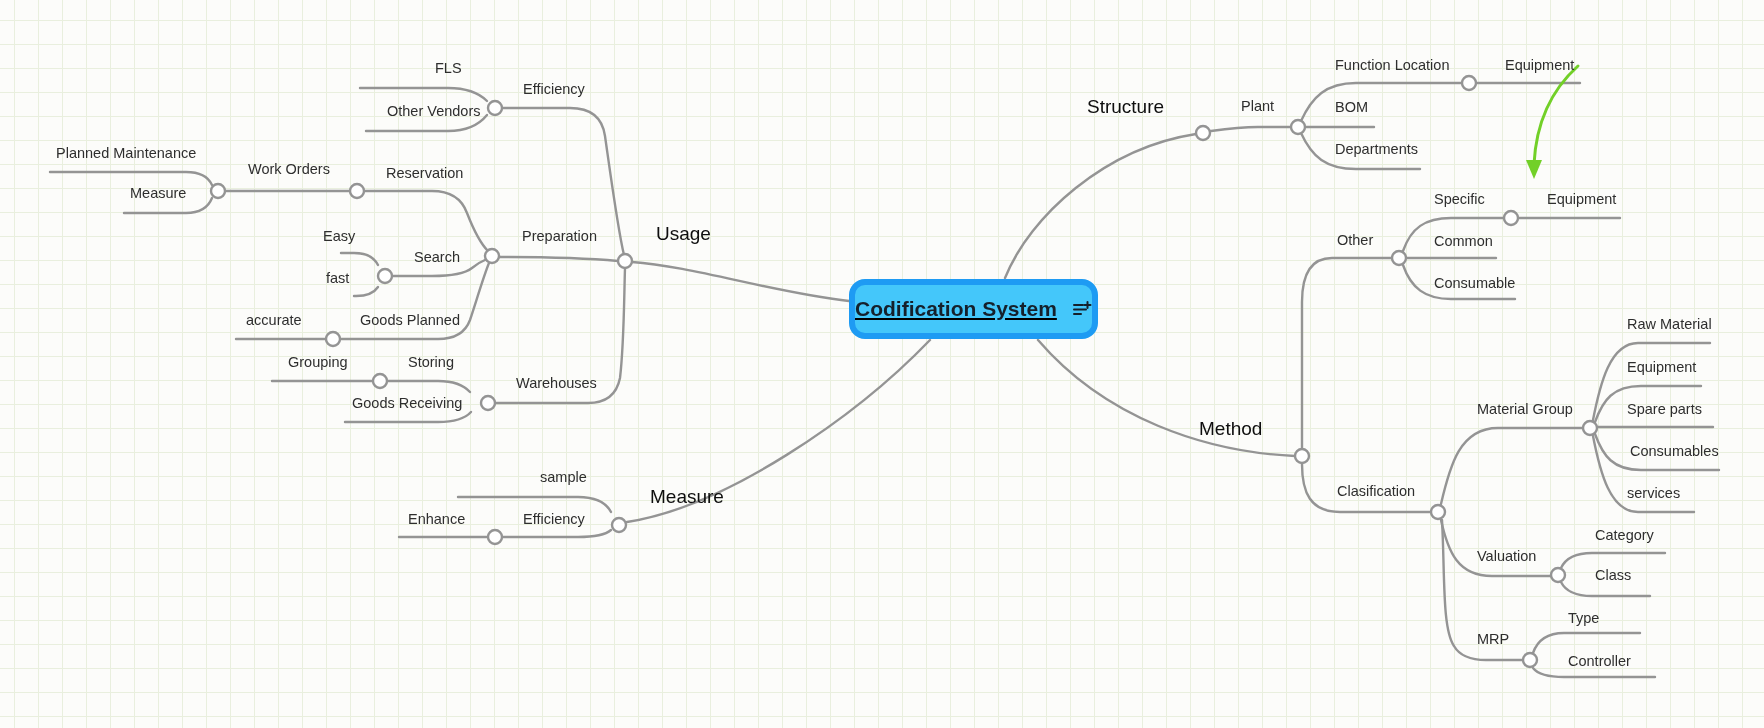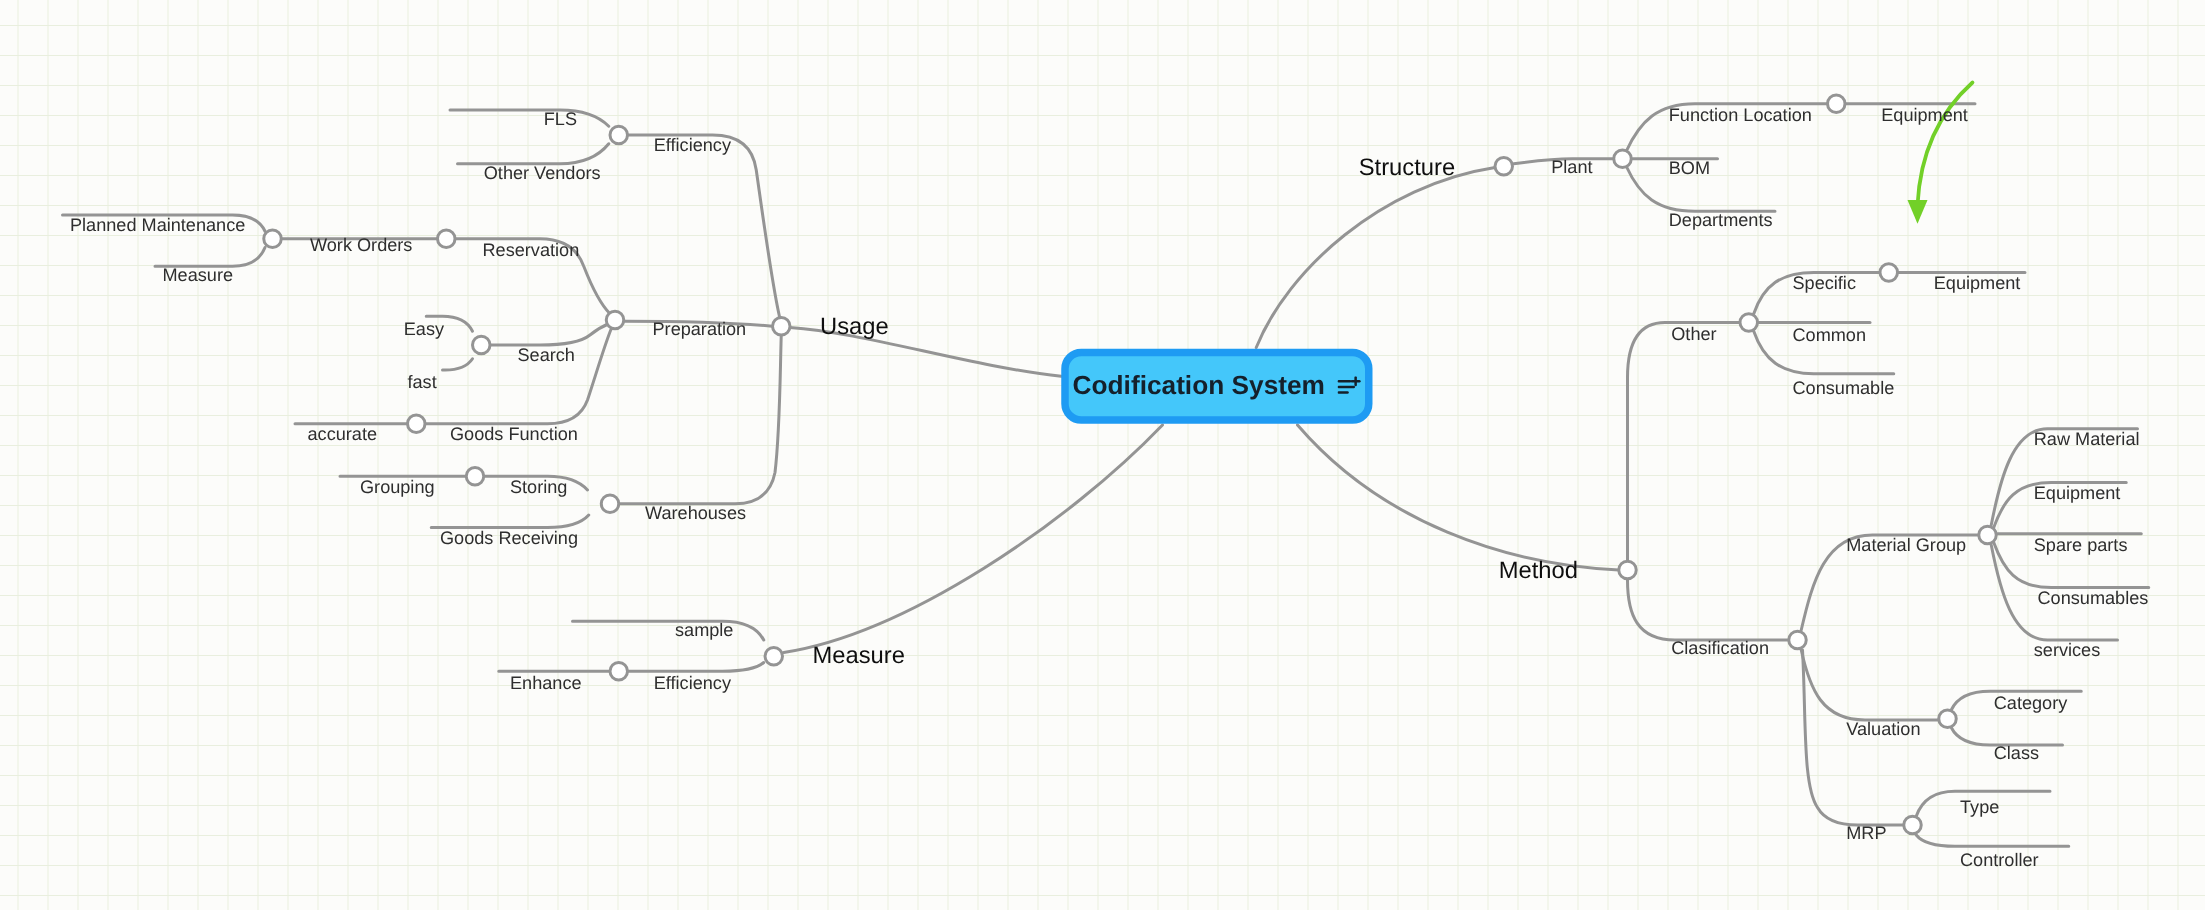--- a/index.html
+++ b/index.html
@@ -15,28 +15,29 @@
       linear-gradient(to right, var(--grid) 1px, transparent 1px),
       linear-gradient(to bottom, var(--grid) 1px, transparent 1px);
     background-size:24px 24px;
     background-position:14px 20px;
   }
   svg.wires{position:absolute;left:0;top:0;}
   .e{fill:none;stroke:var(--edge);stroke-width:2.4;stroke-linecap:round;}
   .c{fill:#ffffff;stroke:var(--edge);stroke-width:2.4;cursor:pointer;}
   .ga{fill:none;stroke:var(--green);stroke-width:3;stroke-linecap:round;}
   .gah{fill:var(--green);stroke:none;}
-  .lbl{position:absolute;font-size:14.5px;color:var(--text);white-space:nowrap;cursor:pointer;line-height:1.1;margin-top:28px;}
+  .lbl{position:absolute;font-size:14.5px;color:var(--text);white-space:nowrap;cursor:pointer;line-height:1.1;}
   .hd{font-weight:normal;font-size:19px;color:#0e0e0e;}
   .root{
     position:absolute;left:849px;top:279px;width:249px;height:60px;
     background:var(--node-fill);border:6px solid var(--node-border);
     border-radius:16px;box-sizing:border-box;
-    display:flex;align-items:center;justify-content:center;gap:10px;
+    display:flex;align-items:center;justify-content:space-between;gap:10px;
     cursor:pointer;
+    text-decoration:underline;
   }
   .root .t{font-weight:bold;font-size:21px;color:#15202b;white-space:nowrap;}
   .root svg{display:block;}
 </style>
 </head>
 <body>
 
 <div class="canvas">
 
   <svg class="wires" width="1764" height="728" viewBox="0 0 1764 728">
@@ -123,21 +124,21 @@
   <div class="lbl" style="left:386px;top:166px">Reservation</div>
   <div class="lbl" style="left:435px;top:61px">FLS</div>
   <div class="lbl" style="left:387px;top:104px">Other Vendors</div>
   <div class="lbl" style="left:523px;top:82px">Efficiency</div>
   <div class="lbl" style="left:323px;top:229px">Easy</div>
   <div class="lbl" style="left:326px;top:271px">fast</div>
   <div class="lbl" style="left:414px;top:250px">Search</div>
   <div class="lbl" style="left:522px;top:229px">Preparation</div>
   <div class="lbl hd" style="left:656px;top:224px">Usage</div>
   <div class="lbl" style="left:246px;top:313px">accurate</div>
-  <div class="lbl" style="left:360px;top:313px">Goods Function</div>
+  <div class="lbl" style="left:360px;top:313px">Goods Planned</div>
   <div class="lbl" style="left:288px;top:355px">Grouping</div>
   <div class="lbl" style="left:408px;top:355px">Storing</div>
   <div class="lbl" style="left:352px;top:396px">Goods Receiving</div>
   <div class="lbl" style="left:516px;top:376px">Warehouses</div>
 
   <div class="lbl" style="left:540px;top:470px">sample</div>
   <div class="lbl" style="left:408px;top:512px">Enhance</div>
   <div class="lbl" style="left:523px;top:512px">Efficiency</div>
   <div class="lbl hd" style="left:650px;top:487px">Measure</div>
 

